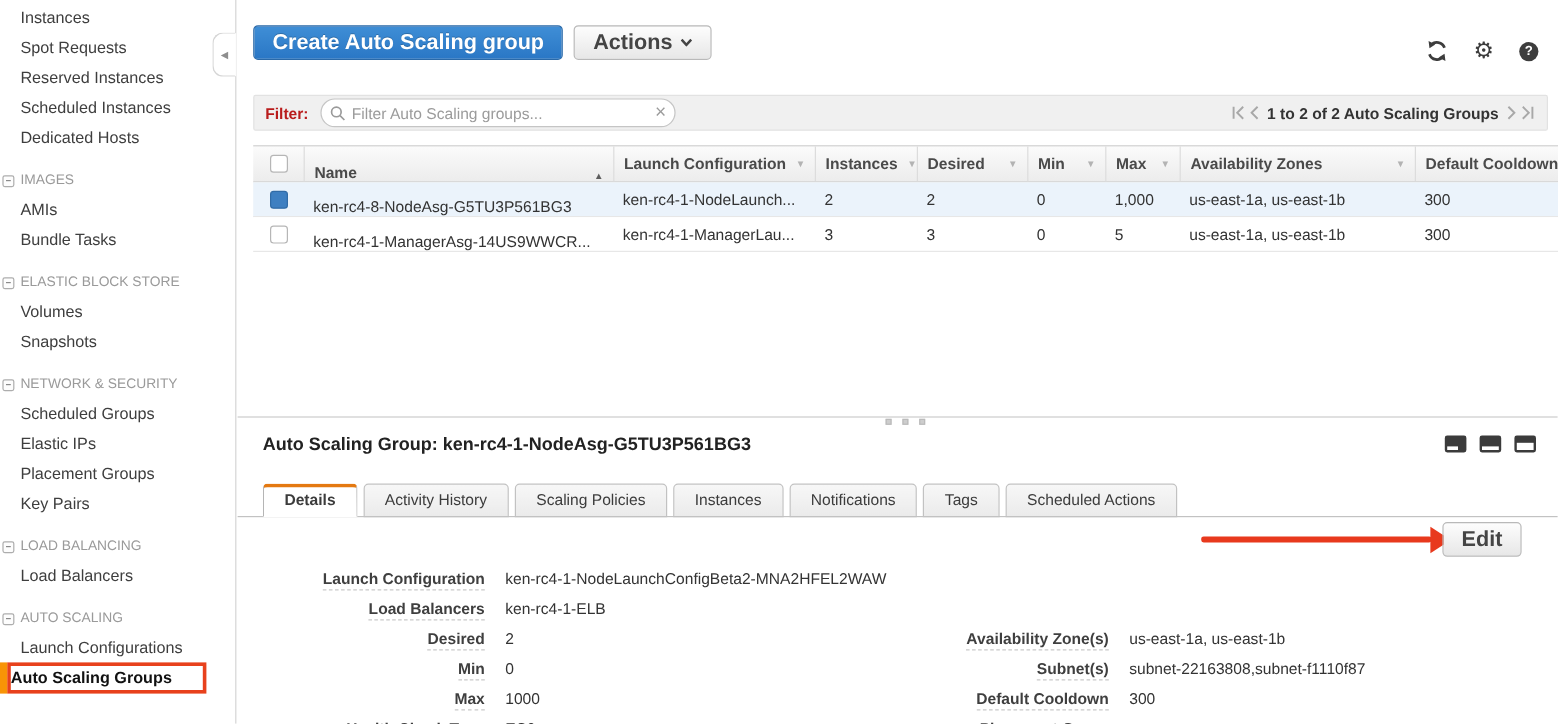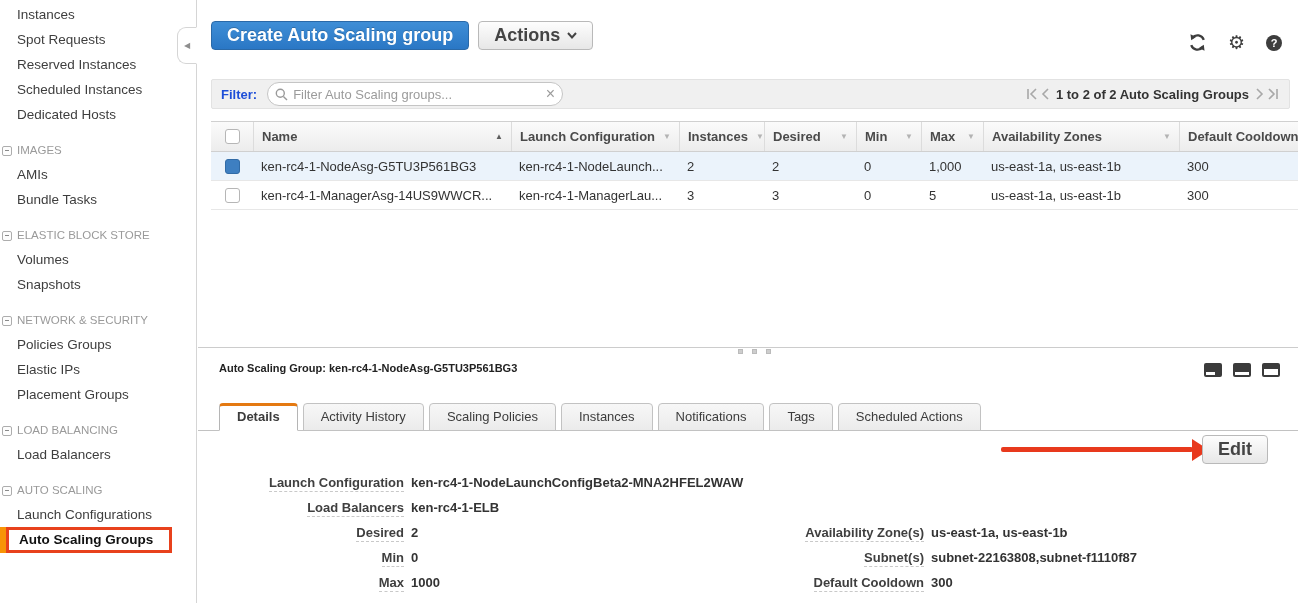--- a/index.html
+++ b/index.html
@@ -11,21 +11,21 @@
     border-right: 1px solid #d5d5d5; background: #fff; padding-top: 2px; }
   .nav-link { position: relative; height: 25px; line-height: 25px; padding-left: 17px;
     font-size: 13.5px; color: #3e3e3e; cursor: pointer; white-space: nowrap; }
   .nav-section { margin-top: 12px; height: 23px; line-height: 23px; padding-left: 2px;
     font-size: 11.5px; color: #9a9a9a; cursor: pointer; display: flex; align-items: center; white-space: nowrap; }
   .minus-box { display: inline-block; width: 10px; height: 10px; border: 1px solid #adadad;
     background: #fdfdfd; border-radius: 2px; position: relative; margin-right: 5px; flex: 0 0 auto; }
   .minus-box::after { content: ""; position: absolute; left: 2px; right: 2px; top: 3.5px;
     height: 1px; background: #8a8a8a; }
   .nav-link.active { font-weight: bold; color: #111; border: 3px solid #e8411c;
-    margin-left: 6px; margin-right: 24px; padding-left: 10px; line-height: 19px; height: 26px; }
+    margin-left: 6px; margin-right: 24px; padding-left: 0; line-height: 19px; height: 26px; }
   .nav-link.active::before { content: ""; position: absolute; left: -9px; top: -3px;
     width: 6px; height: 26px; background: #f89406; }
   #collapse-handle { position: absolute; left: 177px; top: 27px; width: 20px; height: 37px;
     background: #fff; border: 1px solid #d5d5d5; border-right: 1px solid #fff;
     border-radius: 9px 0 0 9px; z-index: 5; display: flex; align-items: center;
     justify-content: center; cursor: pointer; color: #8e8e8e; font-size: 8px; }
 
   
   #main { position: absolute; left: 198px; top: 0; width: 1100px; height: 603px; }
 
@@ -39,21 +39,21 @@
 
   #top-icons { position: absolute; right: 16px; top: 33px; display: flex; gap: 21px; align-items: center; }
   .gear-glyph { font-size: 19px; color: #3d3d3d; line-height: 19px; cursor: pointer; }
   .help-circle { width: 16px; height: 16px; border-radius: 50%; background: #3d3d3d; color: #fff;
     font-size: 11px; font-weight: bold; display: flex; align-items: center; justify-content: center; cursor: pointer; }
 
   
   #filter-bar { position: absolute; left: 13px; right: 8px; top: 79px; height: 30px;
     background: #f0f0f0; border: 1px solid #e2e2e2; border-radius: 2px;
     display: flex; align-items: center; padding: 0 10px 0 9px; }
-  #filter-label { font-weight: bold; color: #1d4ed8; margin-right: 10px; }
+  #filter-label { font-weight: bold; color: #b91c1c; margin-right: 10px; }
   .search-box { position: relative; width: 296px; height: 24px; background: #fff;
     border: 1px solid #c5c5c5; border-radius: 12px; display: flex; align-items: center; padding: 0 24px 0 7px; }
   .search-box input { border: none; outline: none; width: 100%; font-size: 13px;
     font-family: inherit; color: #333; background: transparent; }
   .search-box input::placeholder { color: #9b9b9b; }
   .search-clear { position: absolute; right: 7px; top: 2px; color: #9b9b9b; font-size: 16px;
     line-height: 18px; cursor: pointer; }
   #pagination { margin-left: auto; display: flex; align-items: center; gap: 3px; }
   #pagination .pg-btn { cursor: pointer; display: flex; align-items: center; }
   #pagination-text { font-weight: bold; color: #333; margin: 0 3px; }
@@ -67,38 +67,38 @@
     white-space: nowrap; overflow: hidden; }
   .th:first-child { border-left: none; justify-content: center; }
   .sort { font-size: 8px; margin-left: 8px; }
   .sort.asc { color: #5d5d5d; }
   .sort.desc { color: #b3b3b3; }
   .tr { display: flex; height: 29px; border-bottom: 1px solid #e7e7e7; background: #fff; cursor: pointer; }
   .tr.selected { background: #ebf3fb; }
   .td { display: flex; align-items: center; padding: 0 8px; white-space: nowrap; overflow: hidden; color: #333; }
   .td.c0 { justify-content: center; }
   .c0 { width: 42px; flex: 0 0 auto; }
-  .c1 { width: 258px; flex: 0 0 auto; }
+  .c1 { width: 258px; flex: 0 0 auto; align-items: flex-end; }
   .c2 { width: 168px; flex: 0 0 auto; }
   .c3 { width: 85px;  flex: 0 0 auto; }
   .c4 { width: 92px;  flex: 0 0 auto; }
   .c5 { width: 65px;  flex: 0 0 auto; }
   .c6 { width: 62px;  flex: 0 0 auto; }
   .c7 { width: 196px; flex: 0 0 auto; justify-content: space-between; }
   .c8 { width: 130px; flex: 0 0 auto; }
   .cb { width: 15px; height: 15px; border: 1px solid #b6b6b6; border-radius: 3px; background: #fff; cursor: pointer; }
   .cb.checked { background: #3e7fc1; border-color: #316ba6; }
 
   
   #splitter { position: absolute; left: 0; right: 0; top: 347px; border-top: 1px solid #ccc; }
   #splitter-dots { position: absolute; left: 540px; top: 349px; display: flex; gap: 9px; cursor: row-resize; }
   #splitter-dots span { width: 5px; height: 5px; background: #cdcdcd; border: 1px solid #bbb; }
 
   
-  #detail-title { position: absolute; left: 21px; top: 362px; font-size: 11px; font-weight: bold; color: #222; }
+  #detail-title { position: absolute; left: 21px; top: 362px; font-size: 15px; font-weight: bold; color: #222; }
   #pane-icons { position: absolute; right: 18px; top: 363px; display: flex; gap: 11px; }
   .pane-icon { width: 18px; height: 14px; background: #3b3b3b; border-radius: 2px; position: relative; cursor: pointer; }
   .pane-icon::after { content: ""; position: absolute; background: #fff; }
   .pane-icon.p1::after { left: 2px; right: 7px; bottom: 2px; height: 3px; }
   .pane-icon.p2::after { left: 2px; right: 2px; bottom: 2px; height: 3px; }
   .pane-icon.p3::after { left: 2px; right: 2px; bottom: 2px; height: 6px; }
 
   #tabs-row { position: absolute; left: 0; right: 0; top: 402px; height: 29px;
     border-bottom: 1px solid #c2c2c2; display: flex; align-items: center; padding-left: 21px; }
   .tab { height: 28px; line-height: 26px; padding: 0 17px; margin-right: 5px; margin-bottom: -1px;
@@ -114,21 +114,21 @@
     border-left: 17px solid #e8391d; border-top: 11px solid transparent; border-bottom: 11px solid transparent; }
 
   .fields { position: absolute; }
   #fields-left { left: 20px; top: 470px; }
   #fields-right { left: 560px; top: 520px; }
   .field-row { display: flex; height: 25px; align-items: center; }
   .field-label { flex: 0 0 auto; text-align: right; }
   #fields-left .field-label { width: 186px; }
   #fields-right .field-label { width: 166px; }
   .field-label span { font-weight: bold; color: #3f3f3f; border-bottom: 1px dashed #c9c9c9; padding-bottom: 1px; }
-  .field-value { margin-left: 7px; color: #333; white-space: nowrap; font-weight: bold; }
+  .field-value { margin-left: 17px; color: #333; white-space: nowrap; }
 </style>
 </head>
 <body>
 
 <nav id="sidebar">
   <div class="nav-link">Instances</div>
   <div class="nav-link">Spot Requests</div>
   <div class="nav-link">Reserved Instances</div>
   <div class="nav-link">Scheduled Instances</div>
   <div class="nav-link">Dedicated Hosts</div>
@@ -144,23 +144,24 @@
     <span class="minus-box"></span>
     <span>ELASTIC BLOCK STORE</span>
   </div>
   <div class="nav-link">Volumes</div>
   <div class="nav-link">Snapshots</div>
 
   <div class="nav-section">
     <span class="minus-box"></span>
     <span>NETWORK &amp; SECURITY</span>
   </div>
-  <div class="nav-link">Policies Groups</div>
+  <div class="nav-link">Scheduled Groups</div>
   <div class="nav-link">Elastic IPs</div>
   <div class="nav-link">Placement Groups</div>
+  <div class="nav-link">Key Pairs</div>
 
   <div class="nav-section">
     <span class="minus-box"></span>
     <span>LOAD BALANCING</span>
   </div>
   <div class="nav-link">Load Balancers</div>
 
   <div class="nav-section">
     <span class="minus-box"></span>
     <span>AUTO SCALING</span>
@@ -265,21 +266,21 @@
       </div>
       <div class="th c8">
         <span>Default Cooldown</span>
       </div>
     </div>
 
     <div class="tr selected">
       <div class="td c0">
         <span class="cb checked"></span>
       </div>
-      <div class="td c1">ken-rc4-1-NodeAsg-G5TU3P561BG3</div>
+      <div class="td c1">ken-rc4-8-NodeAsg-G5TU3P561BG3</div>
       <div class="td c2">ken-rc4-1-NodeLaunch...</div>
       <div class="td c3">2</div>
       <div class="td c4">2</div>
       <div class="td c5">0</div>
       <div class="td c6">1,000</div>
       <div class="td c7">us-east-1a, us-east-1b</div>
       <div class="td c8">300</div>
     </div>
 
     <div class="tr">

